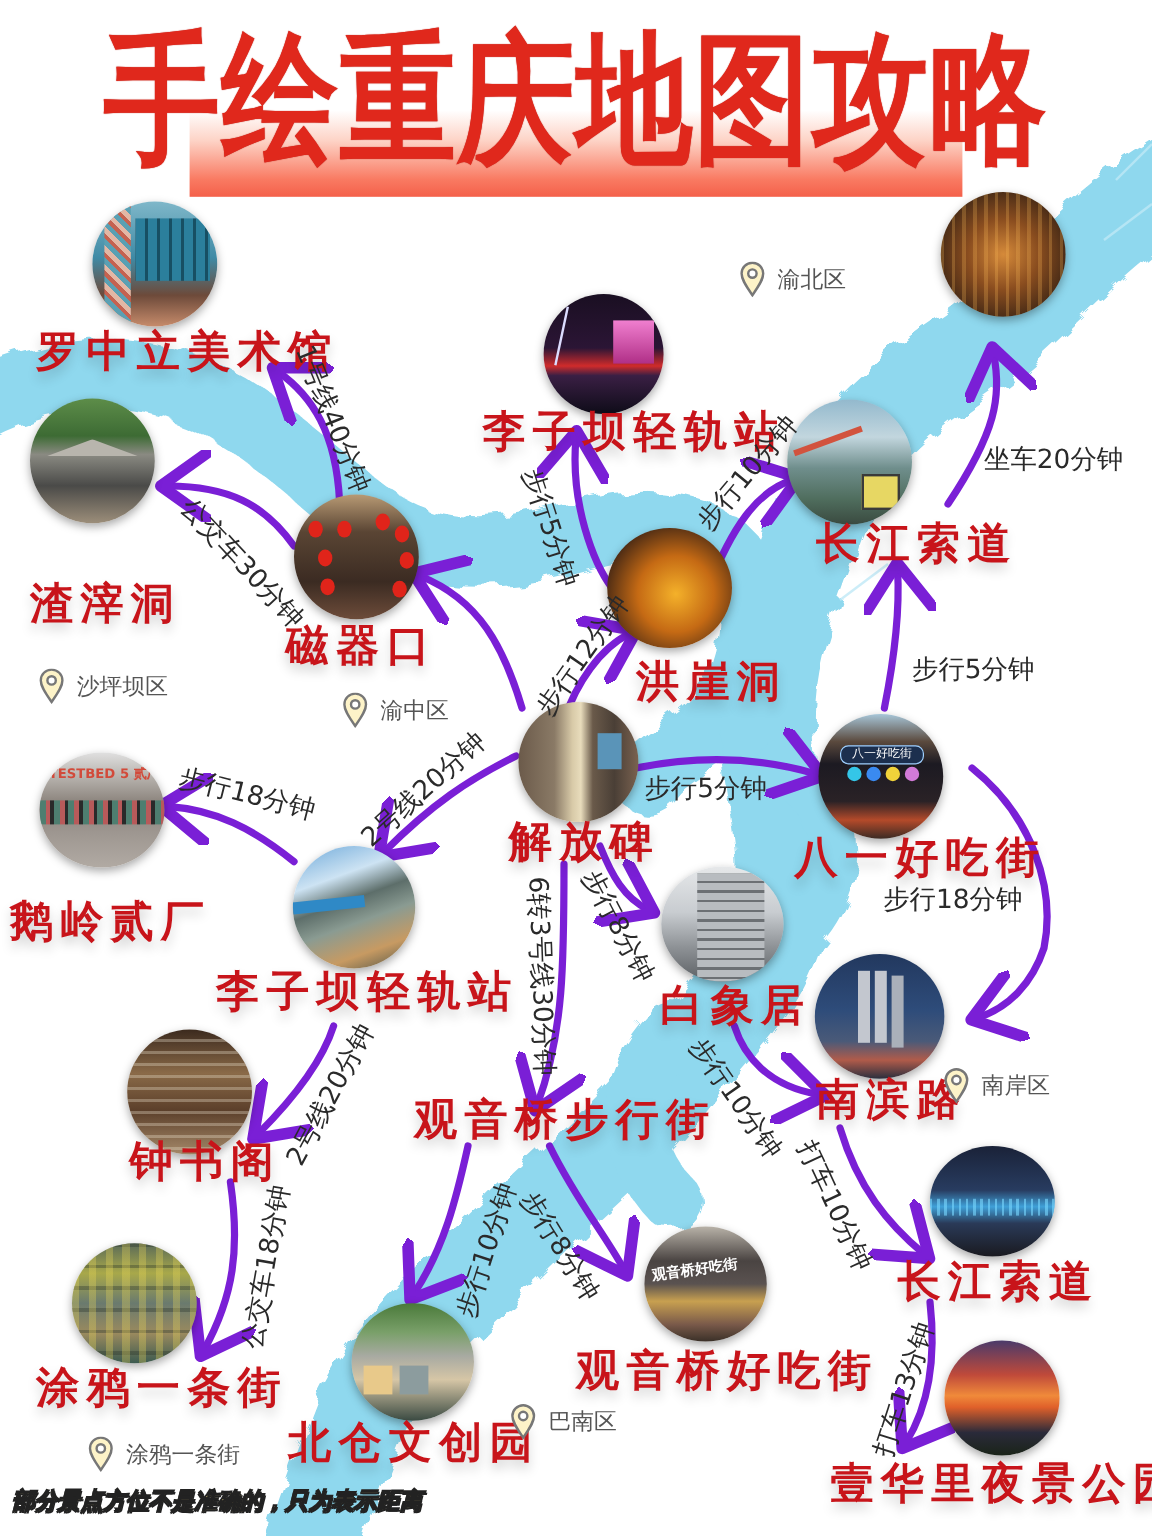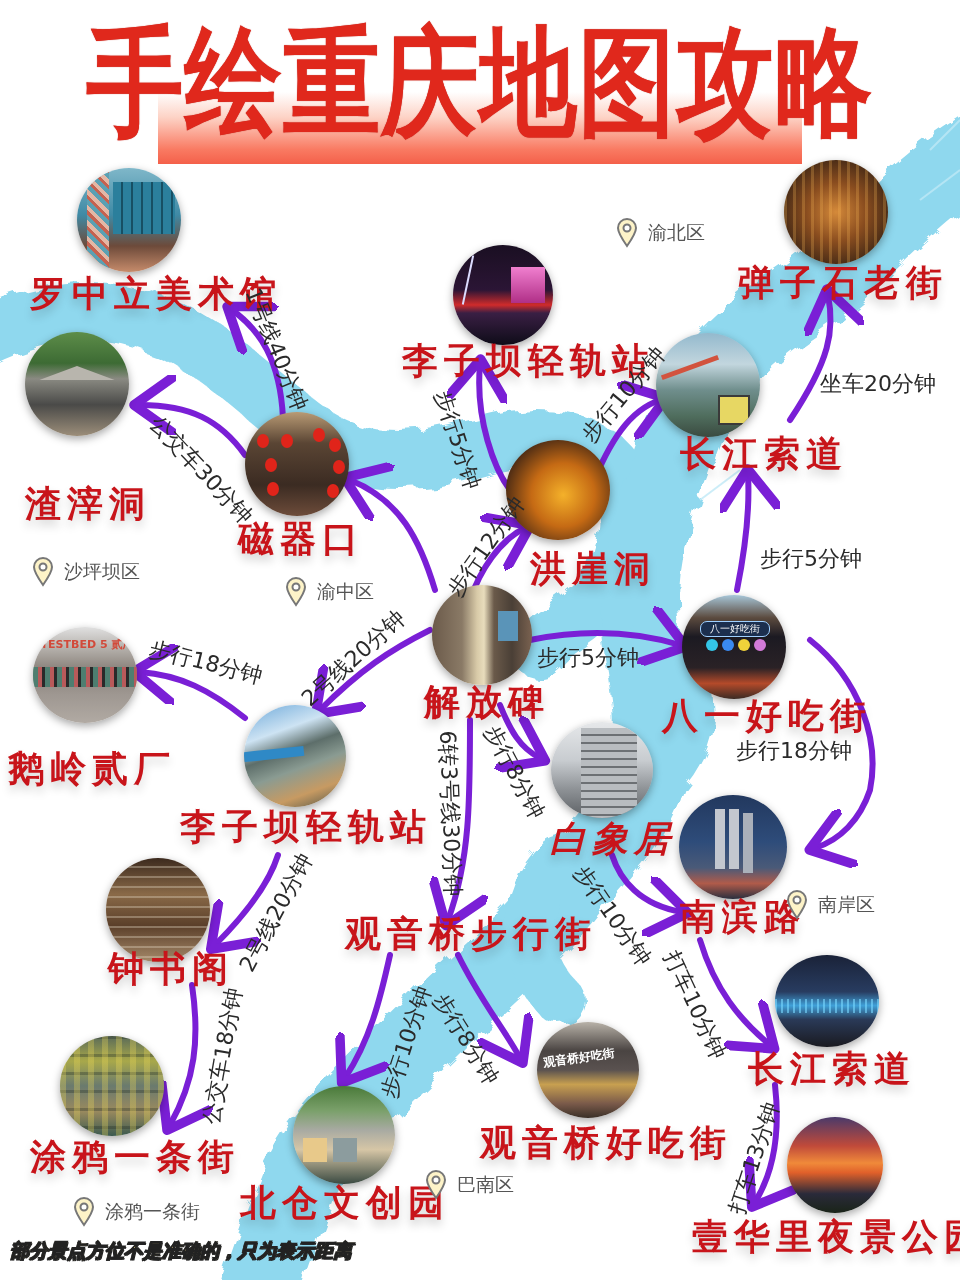--- a/index.html
+++ b/index.html
@@ -137,26 +137,25 @@
     <div style="position:absolute;left:0;top:44px;width:100%;height:14px;background:repeating-linear-gradient(90deg,#7ad8ff 0 2px,transparent 2px 6px);opacity:0.6;"></div>
   </div>
   <div class="photo" style="left:787px;top:1117px;width:96px;height:96px;background:linear-gradient(180deg,#4a3a6a 0%,#c04a3a 30%,#f08a3a 48%,#e0602a 58%,#2a2a3a 80%,#1a2418 100%);"></div>
 
   <div class="label" style="left:30px;top:275px;">罗中立美术馆</div>
   <div class="label" style="left:25px;top:485px;">渣滓洞</div>
   <div class="label" style="left:238px;top:520px;">磁器口</div>
   <div class="label" style="left:402px;top:342px;">李子坝轻轨站</div>
   <div class="label" style="left:530px;top:550px;">洪崖洞</div>
   <div class="label" style="left:680px;top:435px;">长江索道</div>
-  <div class="label" style="left:738px;top:264px;">弹子石老街</div>
   <div class="label" style="left:424px;top:683px;">解放碑</div>
   <div class="label" style="left:662px;top:697px;">八一好吃街</div>
   <div class="label" style="left:8px;top:750px;">鹅岭贰厂</div>
   <div class="label" style="left:180px;top:808px;">李子坝轻轨站</div>
-  <div class="label" style="left:550px;top:820px;font-style:italic;">白象居</div>
+  <div class="label" style="left:550px;top:820px;">白象居</div>
   <div class="label" style="left:680px;top:898px;">南滨路</div>
   <div class="label" style="left:108px;top:950px;">钟书阁</div>
   <div class="label" style="left:345px;top:915px;">观音桥步行街</div>
   <div class="label" style="left:240px;top:1184px;">北仓文创园</div>
   <div class="label" style="left:30px;top:1138px;">涂鸦一条街</div>
   <div class="label" style="left:480px;top:1124px;">观音桥好吃街</div>
   <div class="label" style="left:748px;top:1050px;">长江索道</div>
   <div class="label" style="left:692px;top:1218px;">壹华里夜景公园</div>
 
   <div class="route" style="left:262px;top:285px;transform:rotate(68deg);">1号线40分钟</div>

